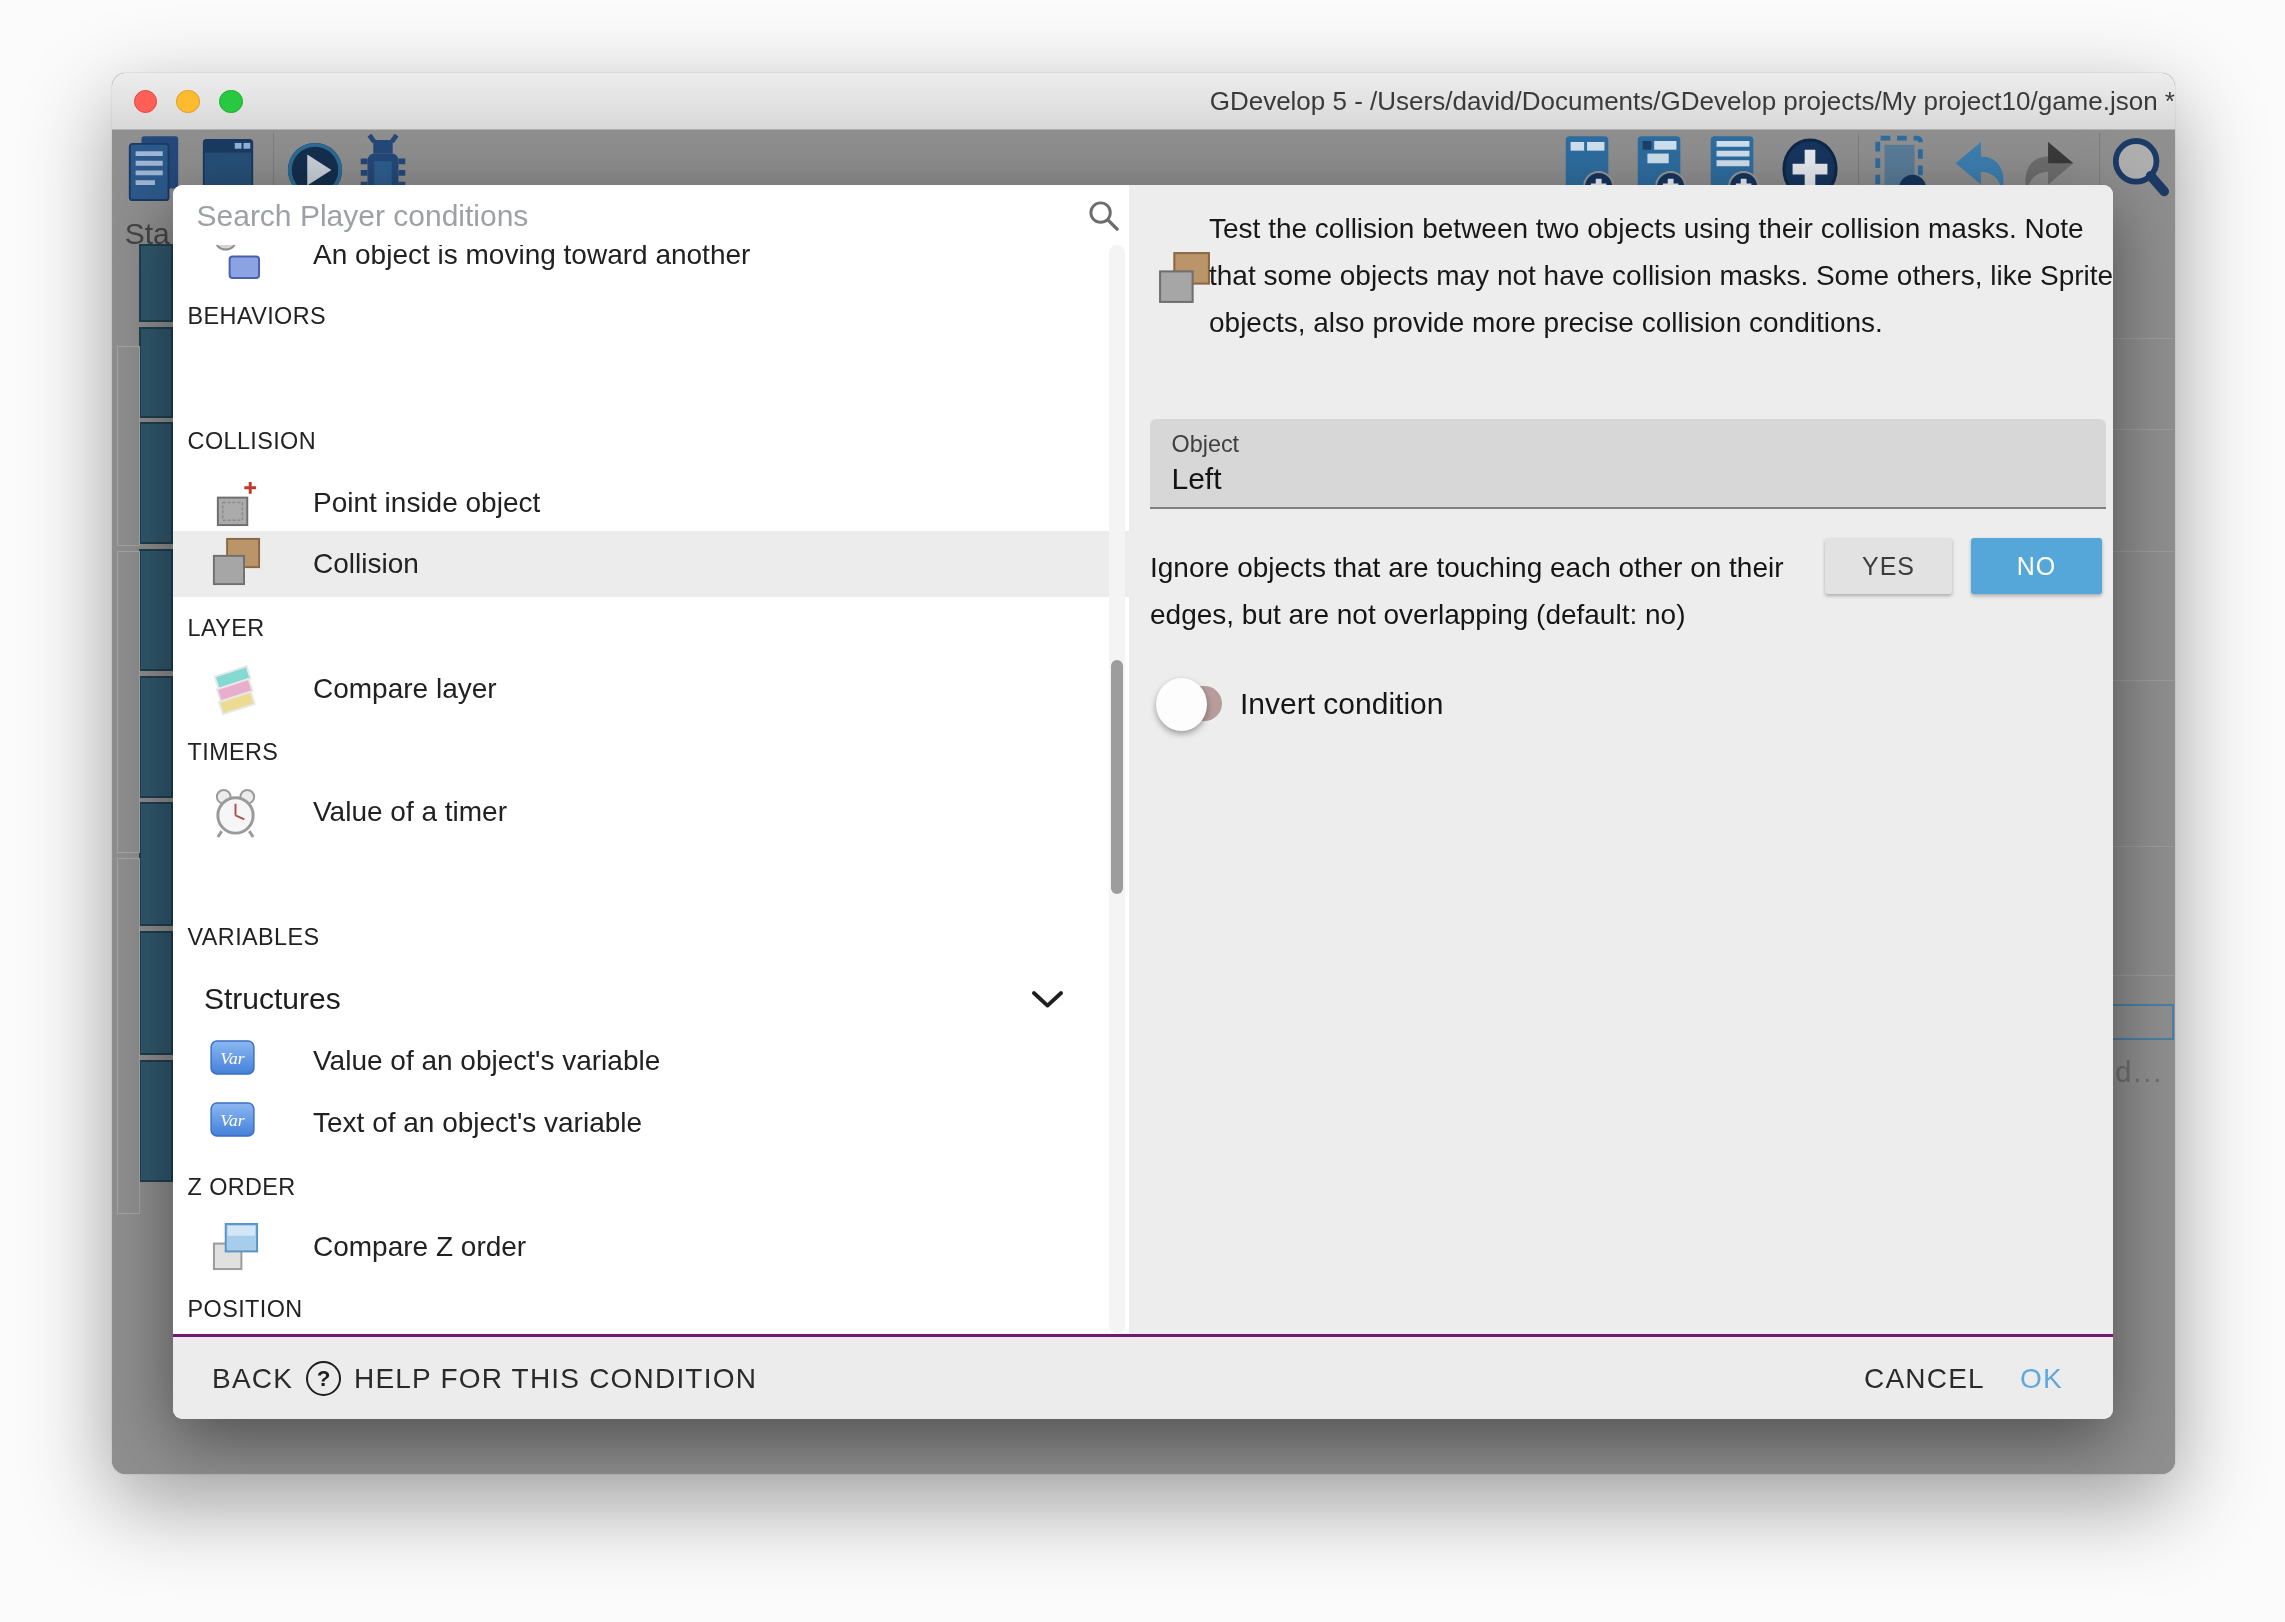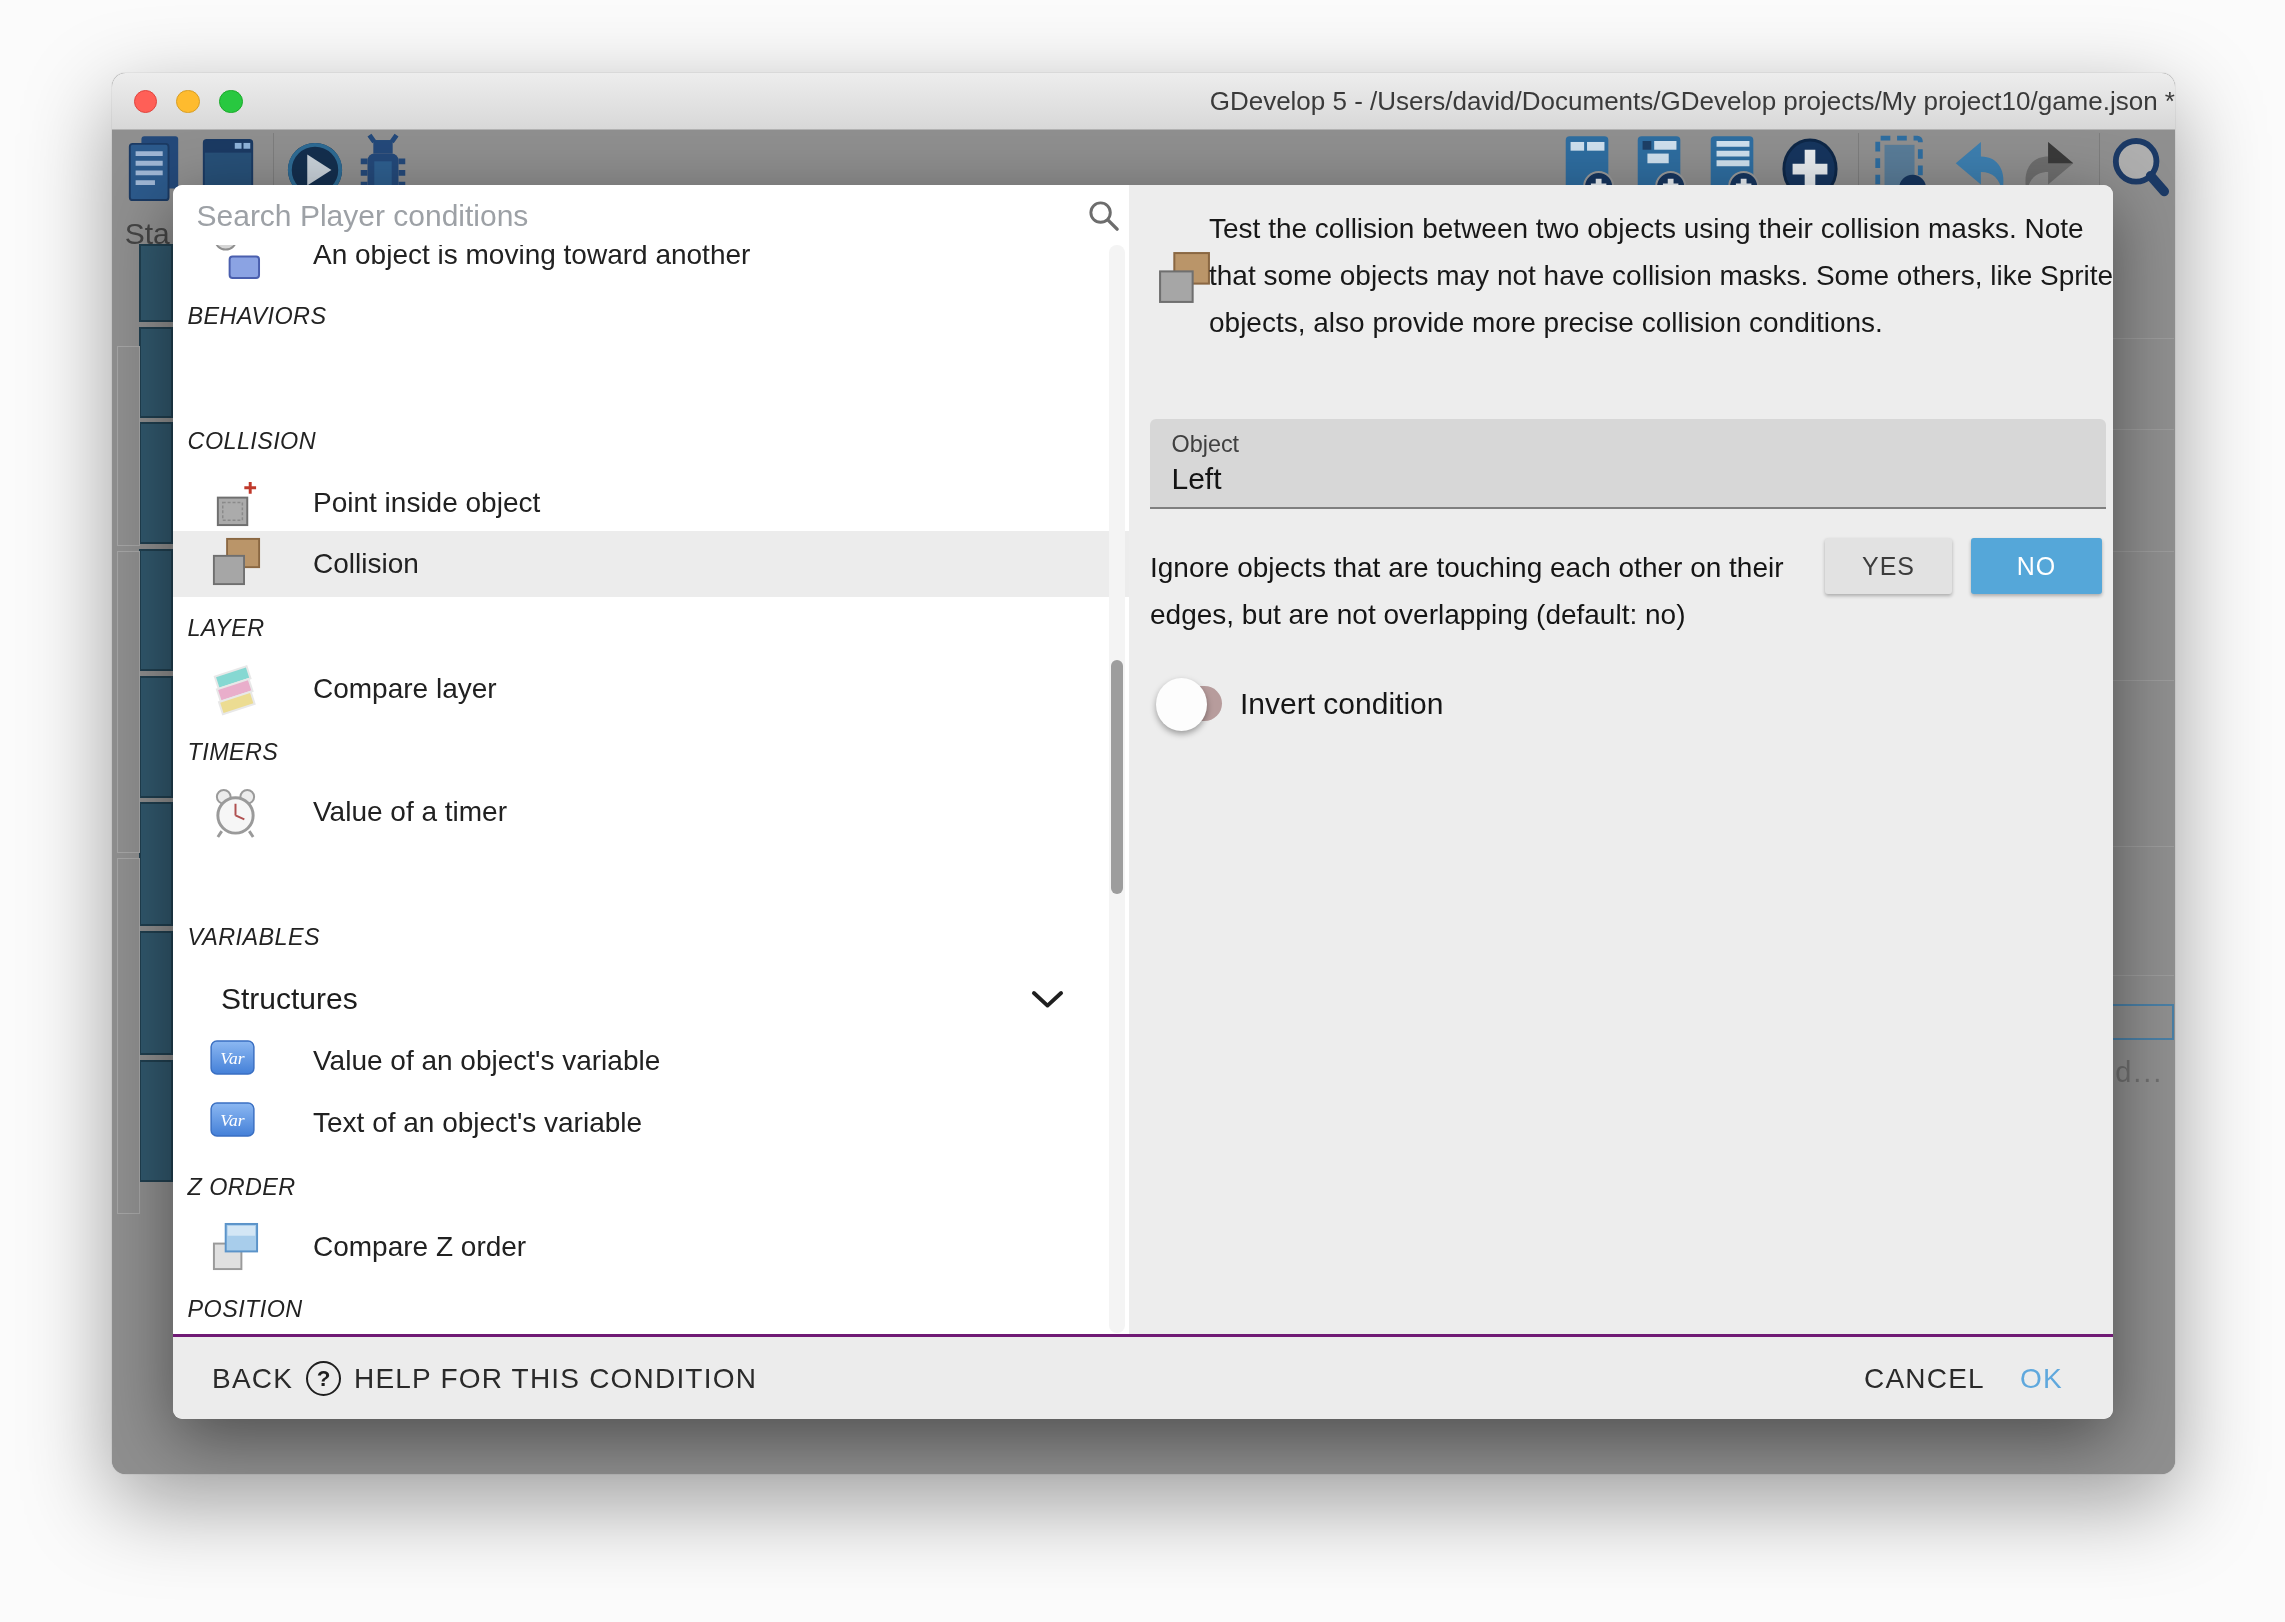--- a/index.html
+++ b/index.html
@@ -65,22 +65,22 @@
   .right-panel{
     left:956px;top:0;width:984px;height:1149px;
     background:#ededed;border-top-right-radius:9.8px;
   }
 
   .list{left:0;top:60px;width:956px;height:1088px;background:#fff;overflow:hidden;}
   .row{left:0;width:956px;height:62px;}
   .row .ic{position:absolute;left:37px;top:3.9px;width:55px;height:55px;}
   .row .lbl{position:absolute;left:140px;top:0;height:62px;line-height:62px;font-size:28px;color:#212121;white-space:nowrap;}
   .row.sel{background:#ececec;height:66px;}
-  .hdr{left:14.6px;width:926px;height:62px;line-height:62px;font-size:23.4px;color:#222;letter-spacing:0.4px;white-space:nowrap;font-style:italic;}
-  .grp-lbl{position:absolute;left:31px;top:0;height:62px;line-height:62px;font-size:30px;color:#1d1d1d;margin-left:17px;}
+  .hdr{left:14.6px;width:926px;height:62px;line-height:62px;font-size:23.4px;color:#222;letter-spacing:0.4px;white-space:nowrap;}
+  .grp-lbl{position:absolute;left:31px;top:0;height:62px;line-height:62px;font-size:30px;color:#1d1d1d;}
   .grp-chev{position:absolute;left:858px;top:21.5px;width:33px;height:19.5px;}
 
   .scroll-track{left:936px;top:0;width:15.6px;height:1088px;background:#f4f4f4;border-radius:7.8px;}
   .scroll-thumb{left:938px;top:415px;width:11.7px;height:234px;background:#9d9d9d;border-radius:5.9px;}
 
   
   .desc-icon{left:983px;top:66px;width:57px;height:55px;}
   .desc-text{left:1036px;top:19.5px;width:907px;font-size:28px;line-height:47px;color:#181818;}
   .obj-field{
     left:977px;top:234px;width:956px;height:90px;background:#d7d7d7;

